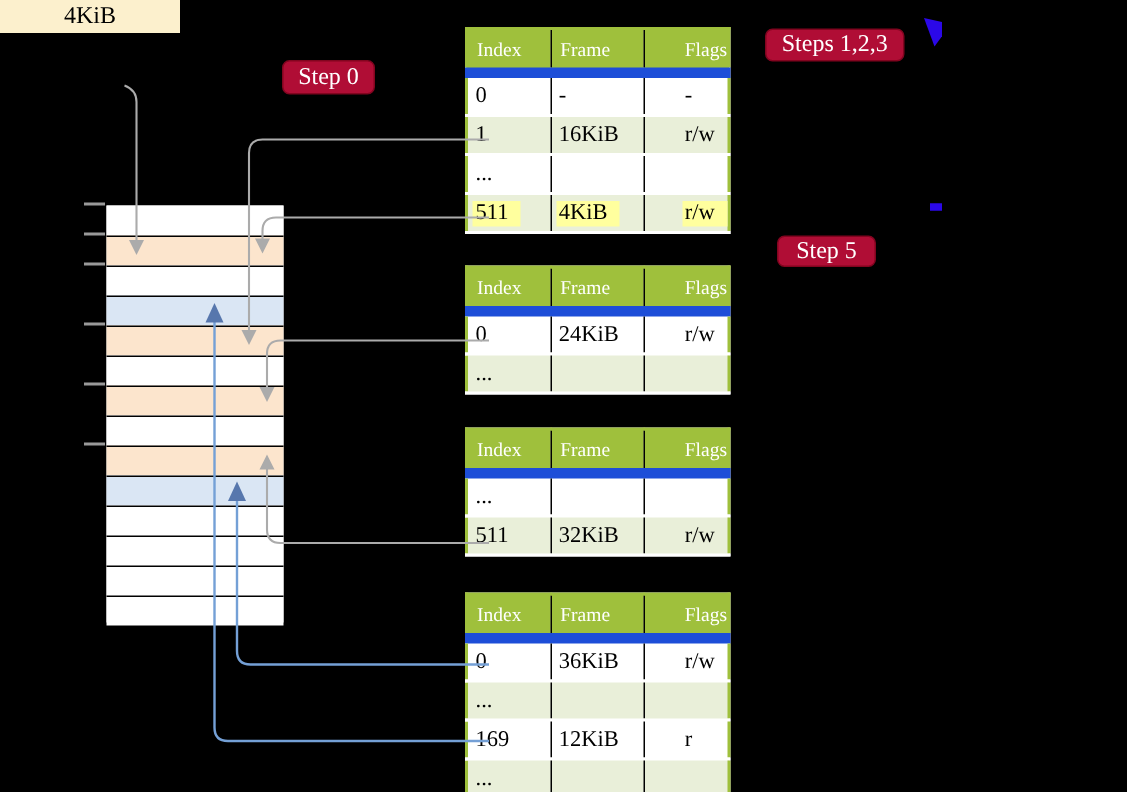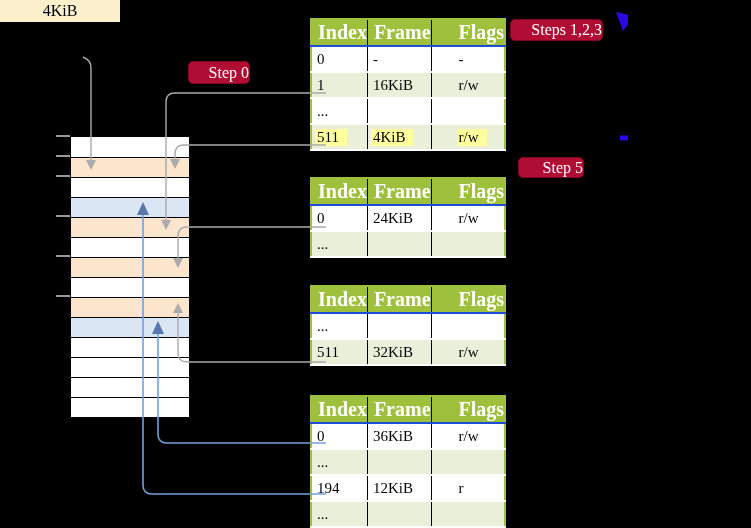--- a/index.html
+++ b/index.html
@@ -21,48 +21,48 @@
     position:relative;width:628px;height:528px;background:#000;overflow:hidden;
     font-family:"Liberation Serif", serif;
   }
   .abs{position:absolute;}
   
   .frame-label{
     left:0;top:42;width:120px;height:22px;background:var(--beige);
     color:#000;font-size:16px;line-height:22px;text-align:center;
   }
   .badge{
-    color:#fff;font-size:16px;text-align:right;
+    color:#fff;font-size:16px;text-align:center;
   }
   .badge.crimson{background:var(--crimson);border:1px solid #82041f;border-radius:5px;}
   .badge.blueviolet{background:var(--blue-badge);border-radius:2px;}
-  #badge-step0{left:188px;top:40px;width:60px;height:21px;line-height:21px;margin-top:21px;}
+  #badge-step0{left:188px;top:40px;width:60px;height:21px;line-height:21px;}
   #badge-steps123{left:510px;top:19px;width:91px;height:20px;line-height:20px;}
   #badge-steps1234{left:645px;top:21px;width:106px;height:20px;line-height:20px;font-size:15px;}
   #badge-step4{left:518px;top:157px;width:64px;height:19px;line-height:19px;}
   
   #memory-stack{
     left:70px;top:136px;width:120px;height:280px;background:#fff;
     border:1px solid #000;box-sizing:border-box;
   }
   .stack-row{height:20px;box-sizing:border-box;border-top:1px solid #000;}
   .stack-row:first-child{border-top:none;}
   .stack-row.plain{background:#fff;}
   .stack-row.peach{background:var(--peach);}
   .stack-row.blue{background:var(--lblue);}
   .tick{position:absolute;width:14px;height:2px;background:#999;left:56px;}
   
   table.ptable{
     position:absolute;left:310px;border-collapse:collapse;background:#fff;
     border:2px solid var(--green);table-layout:fixed;
   }
   table.ptable th{
-    background:var(--green);color:#fff;font-size:20px;font-weight:bold;
+    background:var(--green);color:#fff;font-size:13px;font-weight:normal;
     height:25px;text-align:left;padding:0 0 0 6px;
-    border-right:1px solid #000;border-bottom:2px solid #1d4ed8;
+    border-right:1px solid #000;border-bottom:7px solid #1d4ed8;
   }
   table.ptable td{
     font-size:15px;color:#000;height:24px;padding:0 0 0 5px;
     border-right:1px solid #000;border-bottom:2px solid #fff;
     background:#fff;white-space:nowrap;
   }
   table.ptable th:last-child, table.ptable td:last-child{border-right:none;padding-left:27px;}
   table.ptable tr.shaded td{background:var(--row-green);}
   table.ptable col.c-index{width:56px;}
   table.ptable col.c-frame{width:62px;}
@@ -225,21 +225,21 @@
         <td>0</td>
         <td>36KiB</td>
         <td>r/w</td>
       </tr>
       <tr class="shaded">
         <td>...</td>
         <td></td>
         <td></td>
       </tr>
       <tr>
-        <td>194</td>
+        <td>169</td>
         <td>12KiB</td>
         <td>r</td>
       </tr>
       <tr class="shaded">
         <td>...</td>
         <td></td>
         <td></td>
       </tr>
     </tbody>
   </table>

